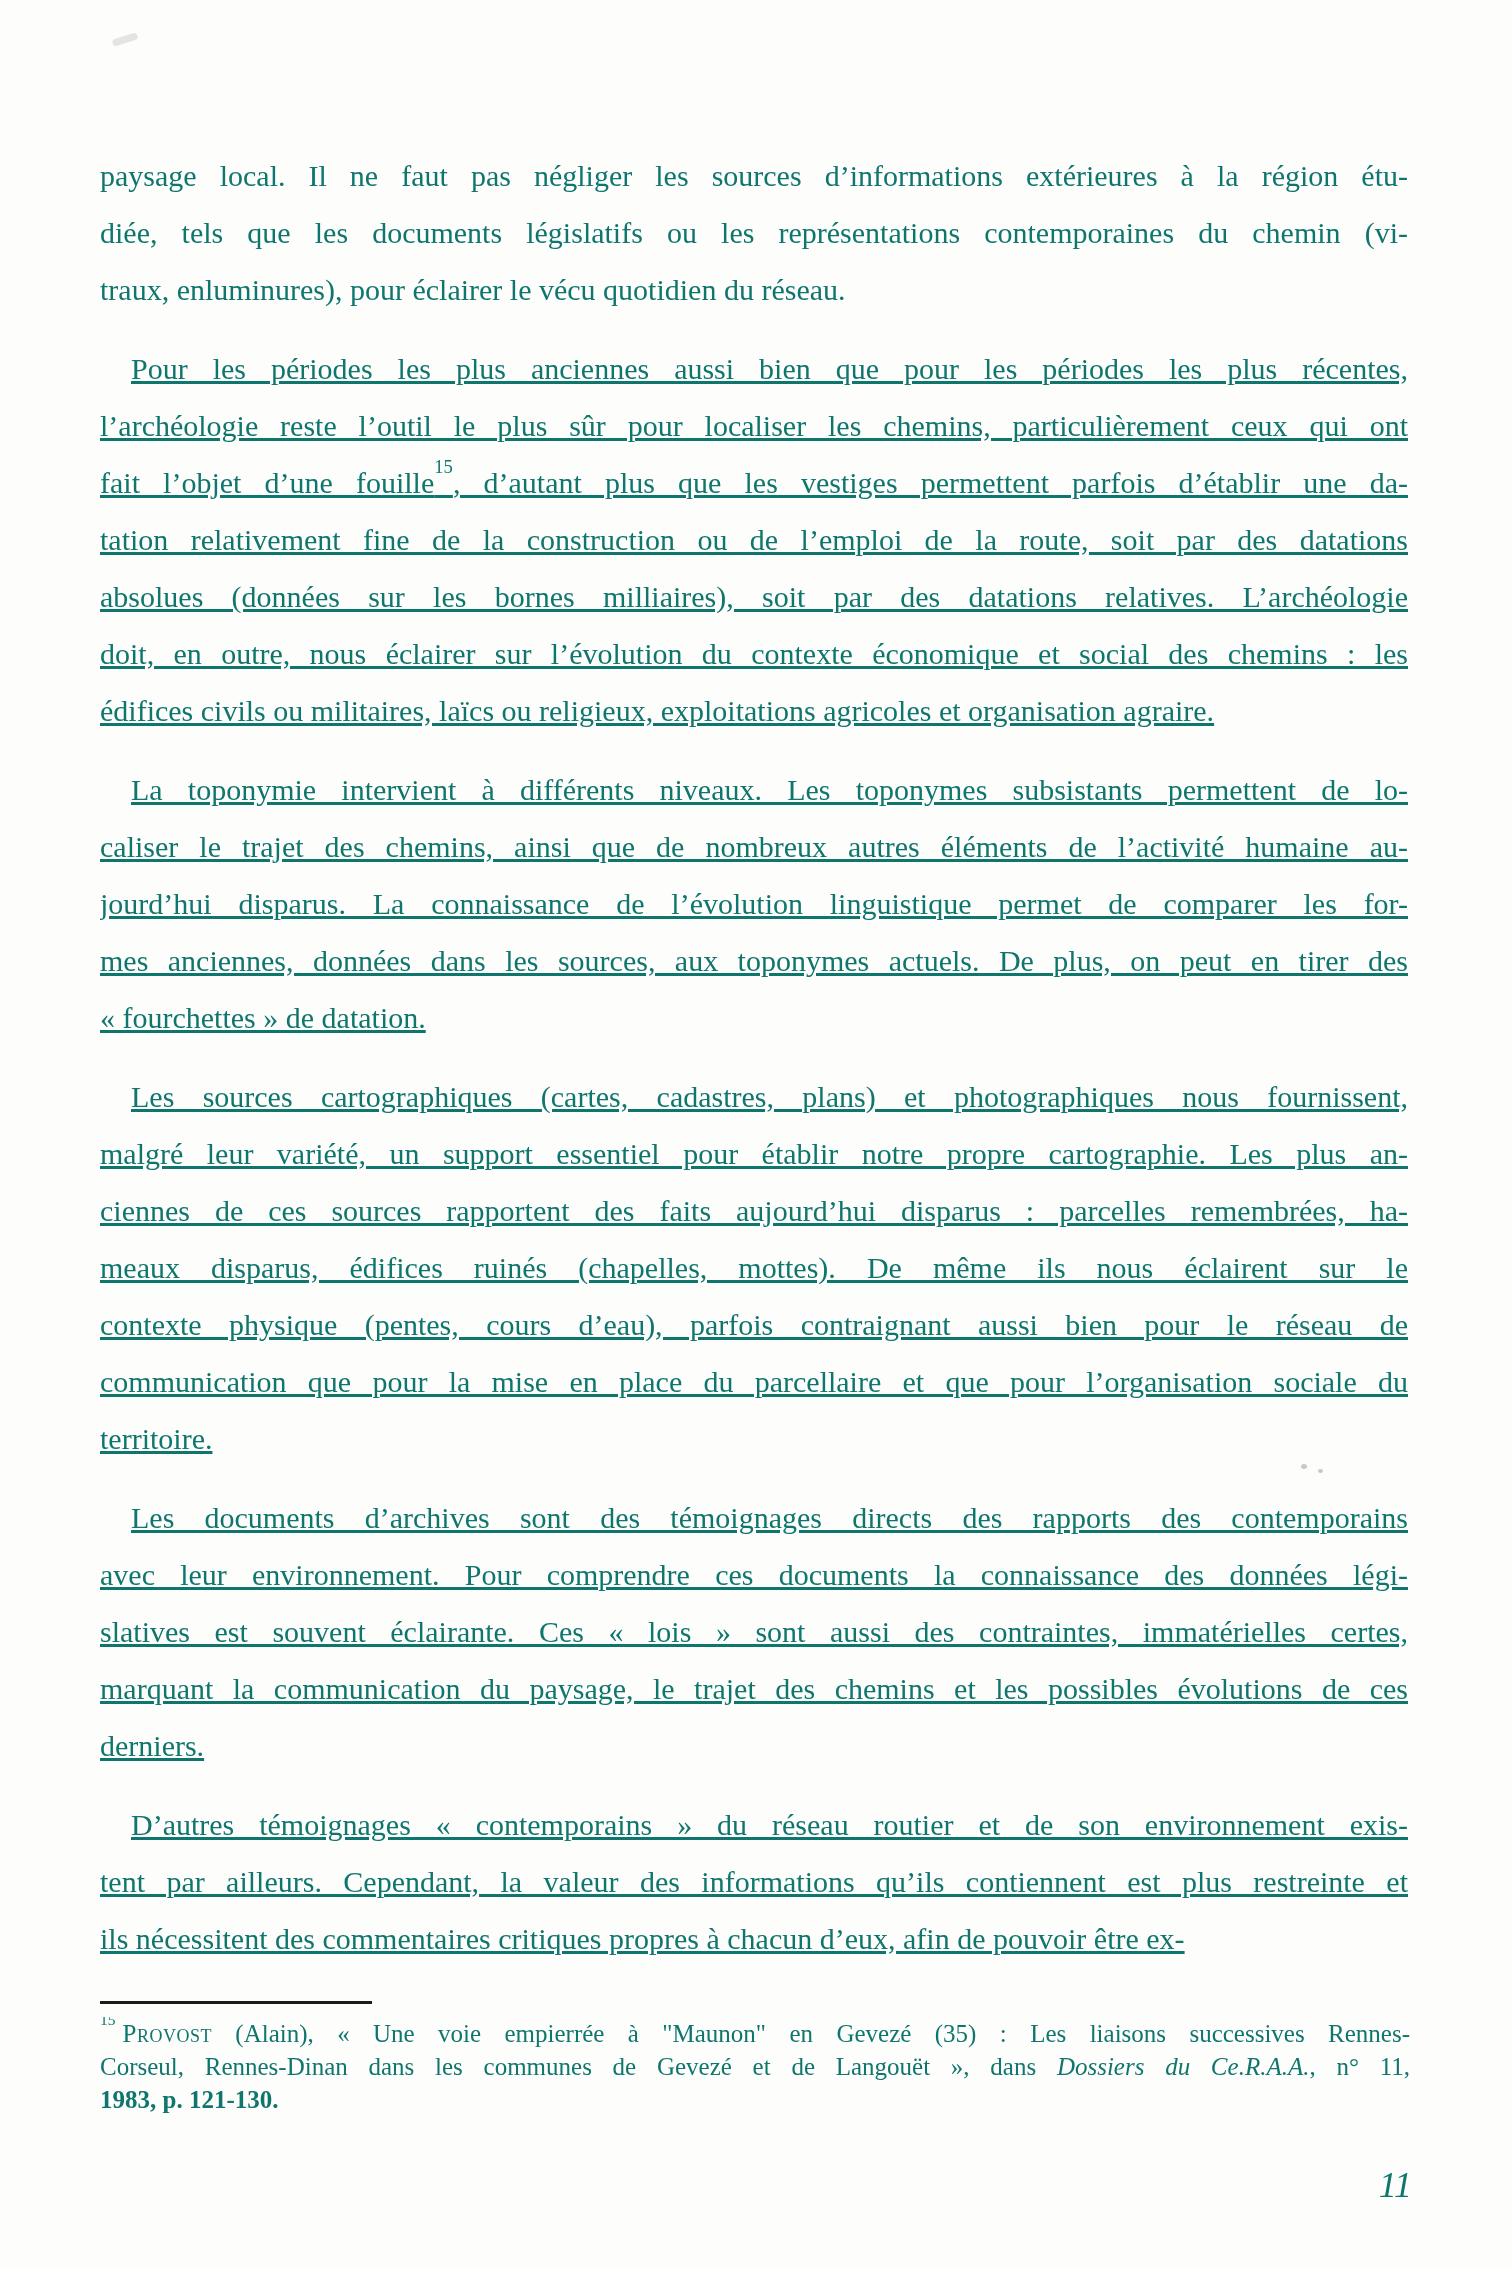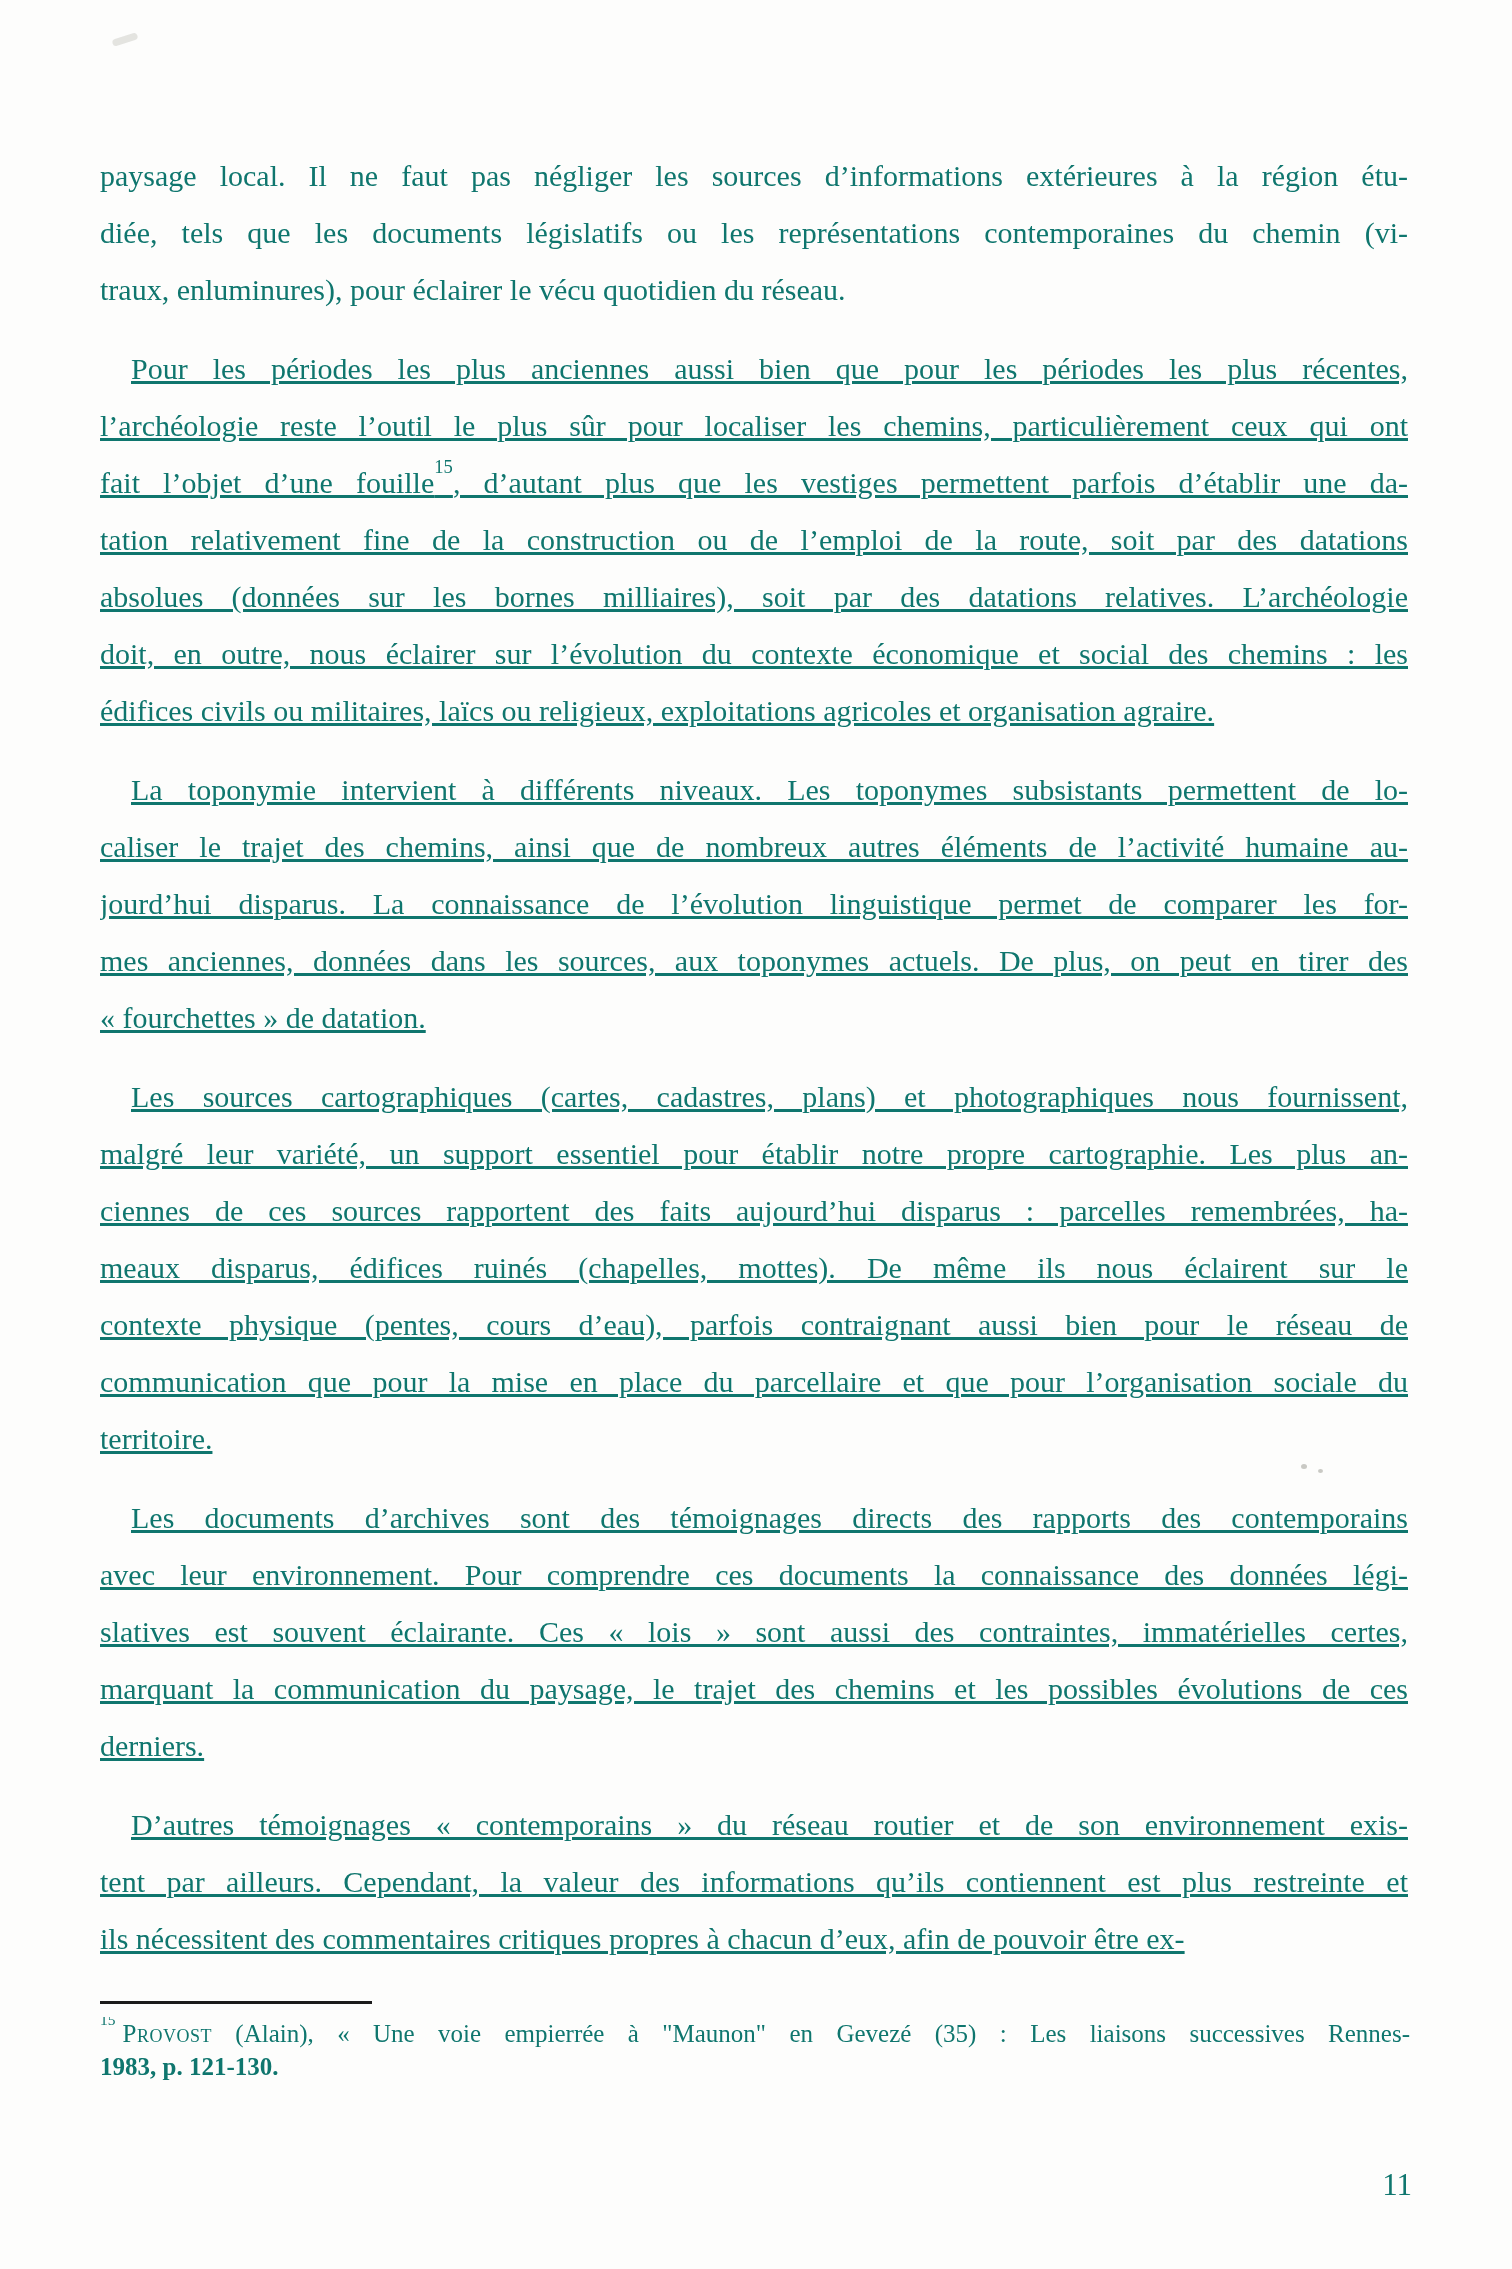--- a/index.html
+++ b/index.html
@@ -77,23 +77,24 @@
   .smallcaps {
     font-variant: small-caps;
     letter-spacing: 0.5px;
     margin-left: 7px;
   }
   .italic { font-style: italic; }
   .page-number {
     position: absolute;
     top: 2168px;
     right: 100px;
-    font-size: 31px;
+    font-size: 36px;
     line-height: 34px;
     text-align: right;
+    font-style: italic;
   }
   
   .artifact-smudge {
     position: absolute;
     left: 112px;
     top: 36px;
     width: 26px;
     height: 7px;
     background: #d8d8d4;
     border-radius: 4px;
@@ -166,18 +167,19 @@
       <span class="line">tent par ailleurs. Cependant, la valeur des informations qu’ils contiennent est plus restreinte et</span>
       <span class="line last">ils nécessitent des commentaires critiques propres à chacun d’eux, afin de pouvoir être ex-</span>
     </p>
 
   </main>
 
   <div class="footnote-rule"></div>
 
   <div class="footnote">
     <span class="fline"><sup class="note-ref">15</sup><span class="smallcaps">Provost</span><span> (Alain), « Une voie empierrée à "Maunon" en Gevezé (35) : Les liaisons successives Rennes-</span></span>
+    <span class="fline"><span>Corseul, Rennes-Dinan dans les communes de Gevezé et de Langouët », dans </span><span class="italic">Dossiers du Ce.R.A.A.</span><span>, n° 11,</span></span>
     <span class="fline last">1983, p. 121-130.</span>
   </div>
 
   <div class="page-number">11</div>
 
 </div>
 
 </body></html>

